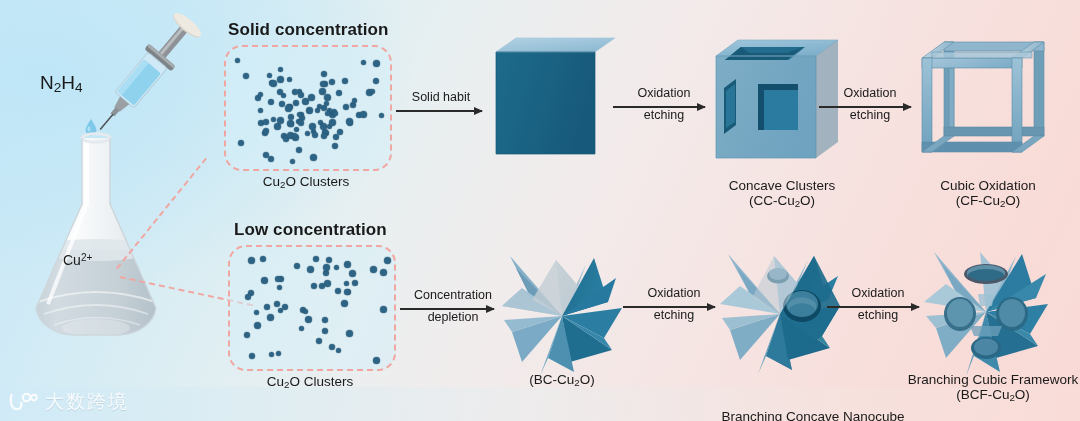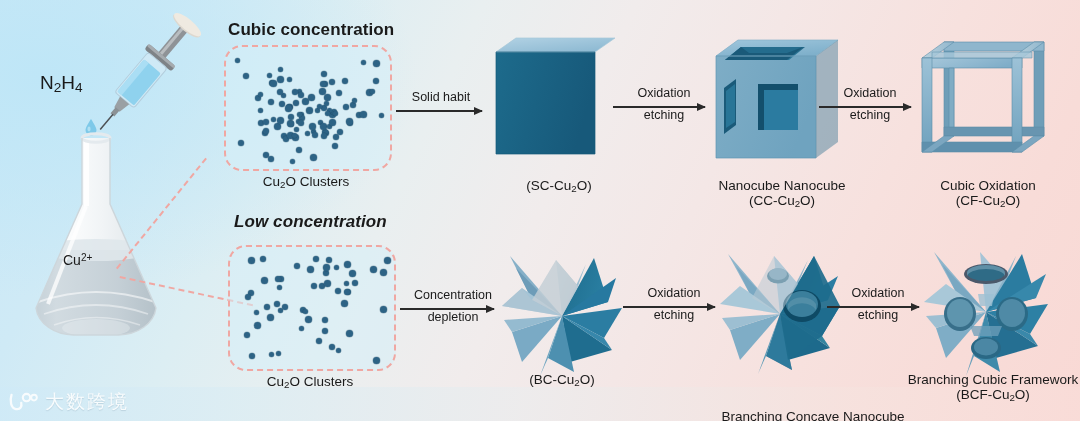--- a/index.html
+++ b/index.html
@@ -156,21 +156,21 @@
     <path d="M62 6 L62 72 L16 176 A38 30 0 0 0 54 203 L98 203 A38 30 0 0 0 136 176 L90 72 L90 6" fill="none" stroke="#cdd6db" stroke-width="1.4"></path>
   </svg>
 
   <div class="txt" style="left:63px;top:252px;font-size:14px;">
     <span>Cu</span><span class="sup">2+</span>
   </div>
 
   <div class="connector" style="left:116px;top:268px;width:142px;transform:rotate(-51deg);"></div>
   <div class="connector" style="left:120px;top:276px;width:136px;transform:rotate(12deg);"></div>
 
-  <div class="txt heading" style="left:228px;top:20px;">Cubic concentration</div>
+  <div class="txt heading" style="left:228px;top:20px;">Solid concentration</div>
 
   <div class="cluster-box" style="left:224px;top:45px;width:164px;height:122px;">
     <div class="dotfield" id="dots-high">
         <div class="dot" style="width: 6px; height: 6px; left: 94.9841px; top: 23.6373px;"></div>
         <div class="dot" style="width: 7px; height: 7px; left: 102.648px; top: 64.0547px;"></div>
         <div class="dot" style="width: 6px; height: 6px; left: 96.2262px; top: 33.9342px;"></div>
         <div class="dot" style="width: 5px; height: 5px; left: 69.6392px; top: 72.0176px;"></div>
         <div class="dot" style="width: 6px; height: 6px; left: 95.3411px; top: 58.4226px;"></div>
         <div class="dot" style="width: 6px; height: 6px; left: 104.623px; top: 62.1633px;"></div>
         <div class="dot" style="width: 6px; height: 6px; left: 36.5377px; top: 105.09px;"></div>
@@ -295,23 +295,20 @@
 
     <polygon points="12,30 32,16 131,16 111,30" fill="url(#sc_top)"></polygon>
 
     <polygon points="12,30 111,30 111,132 12,132" fill="url(#sc_front)"></polygon>
 
     <polygon points="12,30 32,16 131,16 111,30" fill="none" stroke="#a8c8da" stroke-width=".7"></polygon>
     <polygon points="12,30 111,30 111,132 12,132" fill="none" stroke="#155a79" stroke-width=".7"></polygon>
   </svg>
 
   <div class="txt caption" style="left:469px;top:178px;width:180px;">
-    <div>
-      <span>(SC-Cu</span><span class="sub">2</span><span>O)</span>
-    </div>
   </div>
 
   <div class="txt arrow-label" style="left:612px;top:86px;width:104px;">
     <span>Oxidation</span>
   </div>
   <div class="arrow" style="left:613px;top:106px;width:92px;"></div>
   <div class="txt arrow-label" style="left:612px;top:108px;width:104px;">
     <span>etching</span>
   </div>
 
@@ -357,21 +354,21 @@
 
     <polygon points="22,66 34,57 34,103 22,112" fill="#1a5a79"></polygon>
     <polygon points="24,69 33,62 33,100 24,106" fill="#2f80a4" opacity=".7"></polygon>
 
     <polygon points="14,34 36,18 136,18 114,34" fill="none" stroke="#86b2c9" stroke-width=".7"></polygon>
     <polygon points="14,34 114,34 114,136 14,136" fill="none" stroke="#5f96b2" stroke-width=".7"></polygon>
     <polygon points="114,34 136,18 136,120 114,136" fill="#5d8ba2" opacity=".55"></polygon>
   </svg>
 
   <div class="txt caption" style="left:692px;top:178px;width:180px;">
-    <div>Nanocube Nanocube</div>
+    <div>Concave Clusters</div>
     <div>
       <span>(CC-Cu</span><span class="sub">2</span><span>O)</span>
     </div>
   </div>
 
   <div class="txt arrow-label" style="left:818px;top:86px;width:104px;">
     <span>Oxidation</span>
   </div>
   <div class="arrow" style="left:819px;top:106px;width:92px;"></div>
   <div class="txt arrow-label" style="left:818px;top:108px;width:104px;">
@@ -426,21 +423,21 @@
     </g>
   </svg>
 
   <div class="txt caption" style="left:898px;top:178px;width:180px;">
     <div>Cubic Oxidation</div>
     <div>
       <span>(CF-Cu</span><span class="sub">2</span><span>O)</span>
     </div>
   </div>
 
-  <div class="txt heading" style="left:234px;top:212px;font-style:italic;">Low concentration</div>
+  <div class="txt heading" style="left:234px;top:220px;">Low concentration</div>
 
   <div class="cluster-box" style="left:228px;top:245px;width:164px;height:122px;">
     <div class="dotfield" id="dots-low">
         <div class="dot" style="width: 5px; height: 5px; left: 39.4683px; top: 105.058px;"></div>
         <div class="dot" style="width: 7px; height: 7px; left: 150.229px; top: 21.9268px;"></div>
         <div class="dot" style="width: 7px; height: 7px; left: 37.0105px; top: 66.56px;"></div>
         <div class="dot" style="width: 7px; height: 7px; left: 24.1202px; top: 74.688px;"></div>
         <div class="dot" style="width: 7px; height: 7px; left: 119.275px; top: 23.3128px;"></div>
         <div class="dot" style="width: 7px; height: 7px; left: 140.158px; top: 19.4832px;"></div>
         <div class="dot" style="width: 5px; height: 5px; left: 47.8898px; top: 60.5326px;"></div>

